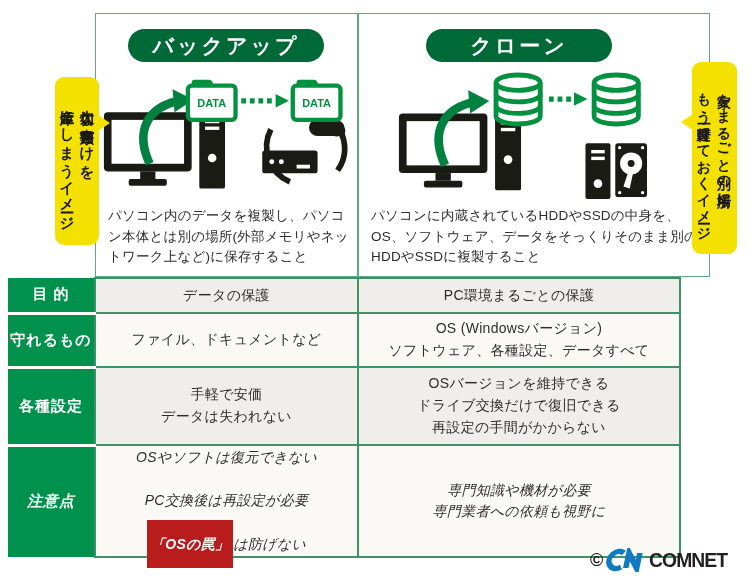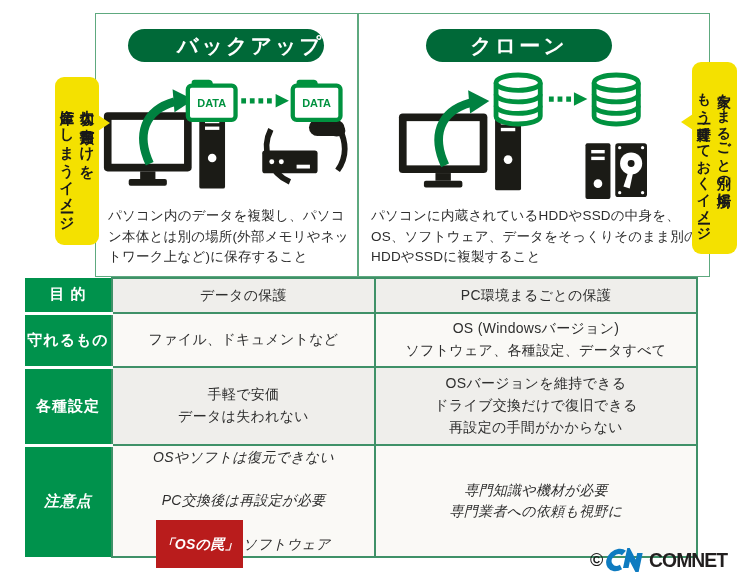--- a/index.html
+++ b/index.html
@@ -7,21 +7,21 @@
   .stage{position:relative;width:750px;height:583px;background:#fff;overflow:hidden;}
 
   
   .panel{position:absolute;top:13px;border:1px solid #5ea97f;background:#fff;box-sizing:border-box;}
   .panel-backup{left:95px;width:263px;height:264px;}
   .panel-clone{left:358px;width:352px;height:264px;}
 
   .pill{position:absolute;top:29px;height:33px;line-height:33px;border-radius:17px;
         background:#006938;color:#fff;font-size:21px;font-weight:700;letter-spacing:3px;
         text-align:center;}
-  .pill-backup{left:33px;width:196px;text-align:right;}
+  .pill-backup{left:33px;width:196px;}
   .pill-clone{left:68px;width:186px;}
 
   .illus{position:absolute;}
   .illus-backup{left:6px;top:62px;width:248px;height:124px;}
   .illus-clone{left:38px;top:58px;width:250px;height:130px;}
 
   .desc{position:absolute;left:12px;right:8px;top:192px;font-size:13.5px;line-height:1.52;
         color:#2d2d2d;letter-spacing:0.2px;}
 
   
@@ -31,21 +31,21 @@
   .ribbon-right{left:692px;top:62px;width:45px;height:192px;}
   .ribbon-text{writing-mode:vertical-rl;text-orientation:mixed;white-space:pre-line;
                font-weight:700;color:#191919;}
   .ribbon-left .ribbon-text{font-size:14.5px;line-height:20px;letter-spacing:1px;}
   .ribbon-right .ribbon-text{font-size:14px;line-height:20px;letter-spacing:0.5px;}
   .tip{position:absolute;width:0;height:0;border-top:8px solid transparent;border-bottom:8px solid transparent;}
   .tip-right{right:-11px;top:38px;border-left:12px solid #f4e100;}
   .tip-left{left:-11px;top:52px;border-right:12px solid #f4e100;}
 
   
-  table.cmp{position:absolute;left:8px;top:277px;width:672px;border-collapse:collapse;table-layout:fixed;margin-left:17px;}
+  table.cmp{position:absolute;left:8px;top:277px;width:672px;border-collapse:collapse;table-layout:fixed;}
   table.cmp td{box-sizing:border-box;text-align:center;vertical-align:middle;}
   td.label{background:#00924c;color:#fff;font-weight:700;font-size:15px;letter-spacing:1px;
            border:0;border-bottom:3px solid #fff;border-right:2px solid #3f9168;}
   tr.last td.label{border-bottom:0;}
   td.value{border:2px solid #3f9168;font-size:14px;color:#2e2e2e;line-height:1.55;
            white-space:pre-line;letter-spacing:0.3px;}
   .shade-a{background:#efeeeb;}
   .shade-b{background:#faf9f6;}
   tr.row-purpose td{height:35px;}
   tr.row-protect td{height:54px;}
@@ -216,21 +216,21 @@
         <td class="value shade-a">手軽で安価
 データは失われない</td>
         <td class="value shade-a">OSバージョンを維持できる
 ドライブ交換だけで復旧できる
 再設定の手間がかからない</td>
       </tr>
       <tr class="row-caution last">
         <td class="label">注意点</td>
         <td class="value shade-b"><span>OSやソフトは復元できない</span><br>
           <span>PC交換後は再設定が必要</span><br>
-          <span class="hl-red">「OSの罠」</span><span>ソフトウェア</span>
+          <span class="hl-red">「OSの罠」</span><span>は防げない</span>
         </td>
         <td class="value shade-b">専門知識や機材が必要
 専門業者への依頼も視野に</td>
       </tr>
     </tbody>
   </table>
 
   <div class="footer-logo">
     <span class="copyright">©</span>
     <svg width="40" height="24" viewBox="0 0 40 24">

